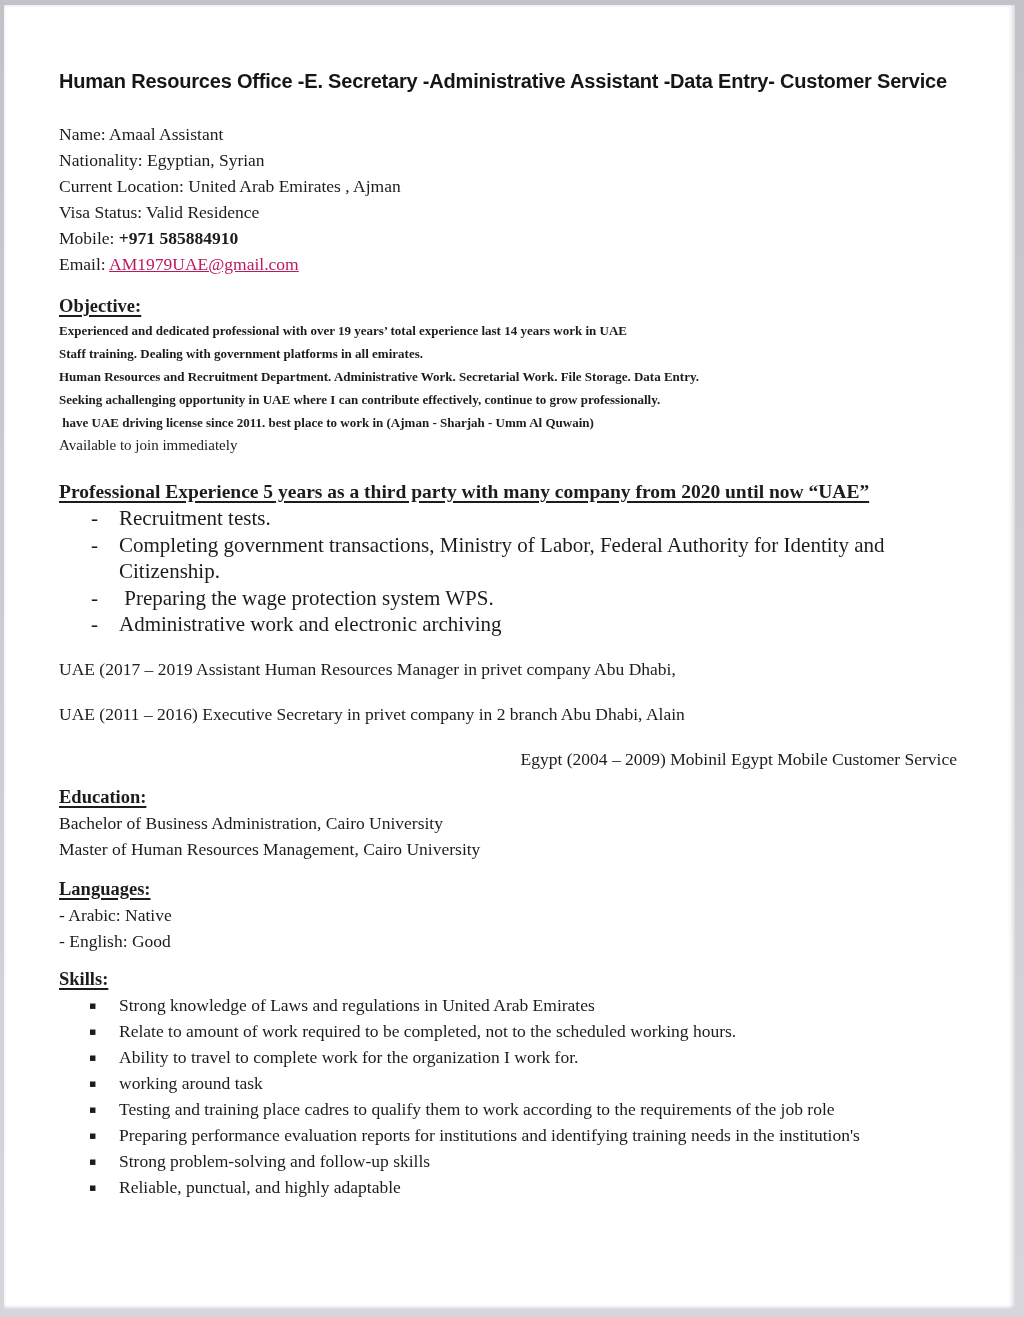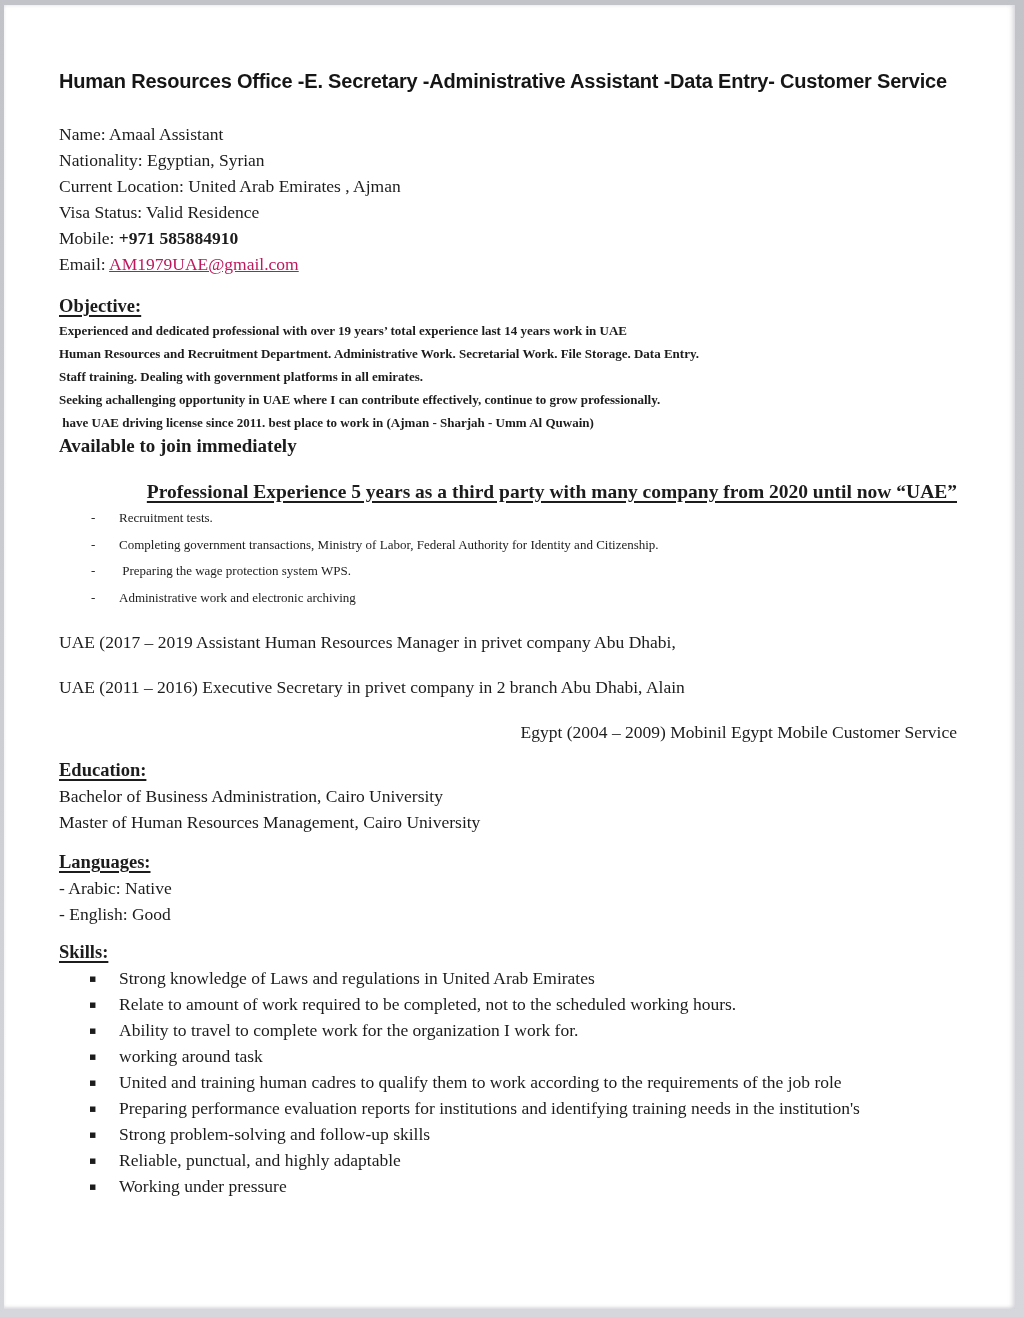--- a/index.html
+++ b/index.html
@@ -53,32 +53,32 @@
   }
 
   .objective { margin-top: 16px; }
   .objective .para-line {
     font-size: 13px;
     line-height: 23px;
     white-space: pre-wrap;
     font-weight: bold;
   }
   .availability {
-    font-weight: bold;
-    font-size: 19px;
+    font-weight: normal;
+    font-size: 15px;
     line-height: 23px;
   }
 
   .experience { margin-top: 22px; }
-  .experience .section-heading { font-size: 19.5px; text-align: right; }
+  .experience .section-heading { font-size: 19.5px; }
 
   ul.duties { list-style: none; margin: 0; padding: 0; }
   .duty-item {
     position: relative;
-    font-size: 13px;
+    font-size: 21px;
     line-height: 26.5px;
     padding-left: 60px;
     white-space: pre-wrap;
   }
   .duty-item::before {
     content: "-";
     position: absolute;
     left: 32px;
   }
 
@@ -124,22 +124,22 @@
         <div class="line">Nationality: Egyptian, Syrian</div>
         <div class="line">Current Location: United Arab Emirates , Ajman</div>
         <div class="line">Visa Status: Valid Residence</div>
         <div class="line"><span>Mobile: </span><span class="bold">+971 585884910</span></div>
         <div class="line"><span>Email: </span><span class="email-link">AM1979UAE@gmail.com</span></div>
       </div>
 
       <div class="objective">
         <div class="section-heading">Objective:</div>
         <div class="para-line">Experienced and dedicated professional with over 19 years’ total experience last 14 years work in UAE</div>
+        <div class="para-line">Staff training. Dealing with government platforms in all emirates.</div>
         <div class="para-line">Human Resources and Recruitment Department. Administrative Work. Secretarial Work. File Storage. Data Entry.</div>
-        <div class="para-line">Staff training. Dealing with government platforms in all emirates.</div>
         <div class="para-line">Seeking achallenging opportunity in UAE where I can contribute effectively, continue to grow professionally.</div>
         <div class="para-line"> have UAE driving license since 2011. best place to work in (Ajman - Sharjah - Umm Al Quwain)</div>
         <div class="availability">Available to join immediately</div>
       </div>
 
       <div class="experience">
         <div class="section-heading">Professional Experience 5 years as a third party with many company from 2020 until now “UAE”</div>
         <ul class="duties">
           <li class="duty-item">Recruitment tests.</li>
           <li class="duty-item">Completing government transactions, Ministry of Labor, Federal Authority for Identity and Citizenship.</li>
@@ -163,23 +163,22 @@
         <div class="language-item">- English: Good</div>
       </div>
 
       <div class="skills">
         <div class="section-heading">Skills:</div>
         <ul class="skill-list">
           <li class="skill-item">Strong knowledge of Laws and regulations in United Arab Emirates</li>
           <li class="skill-item">Relate to amount of work required to be completed, not to the scheduled working hours.</li>
           <li class="skill-item">Ability to travel to complete work for the organization I work for.</li>
           <li class="skill-item">working around task</li>
-          <li class="skill-item">United and training human cadres to qualify them to work according to the requirements of the job role</li>
+          <li class="skill-item">Testing and training place cadres to qualify them to work according to the requirements of the job role</li>
           <li class="skill-item">Preparing performance evaluation reports for institutions and identifying training needs in the institution's</li>
           <li class="skill-item">Strong problem-solving and follow-up skills</li>
           <li class="skill-item">Reliable, punctual, and highly adaptable</li>
-          <li class="skill-item">Working under pressure</li>
         </ul>
       </div>
 
     </div>
   </div>
 </div>
 
 </body></html>

